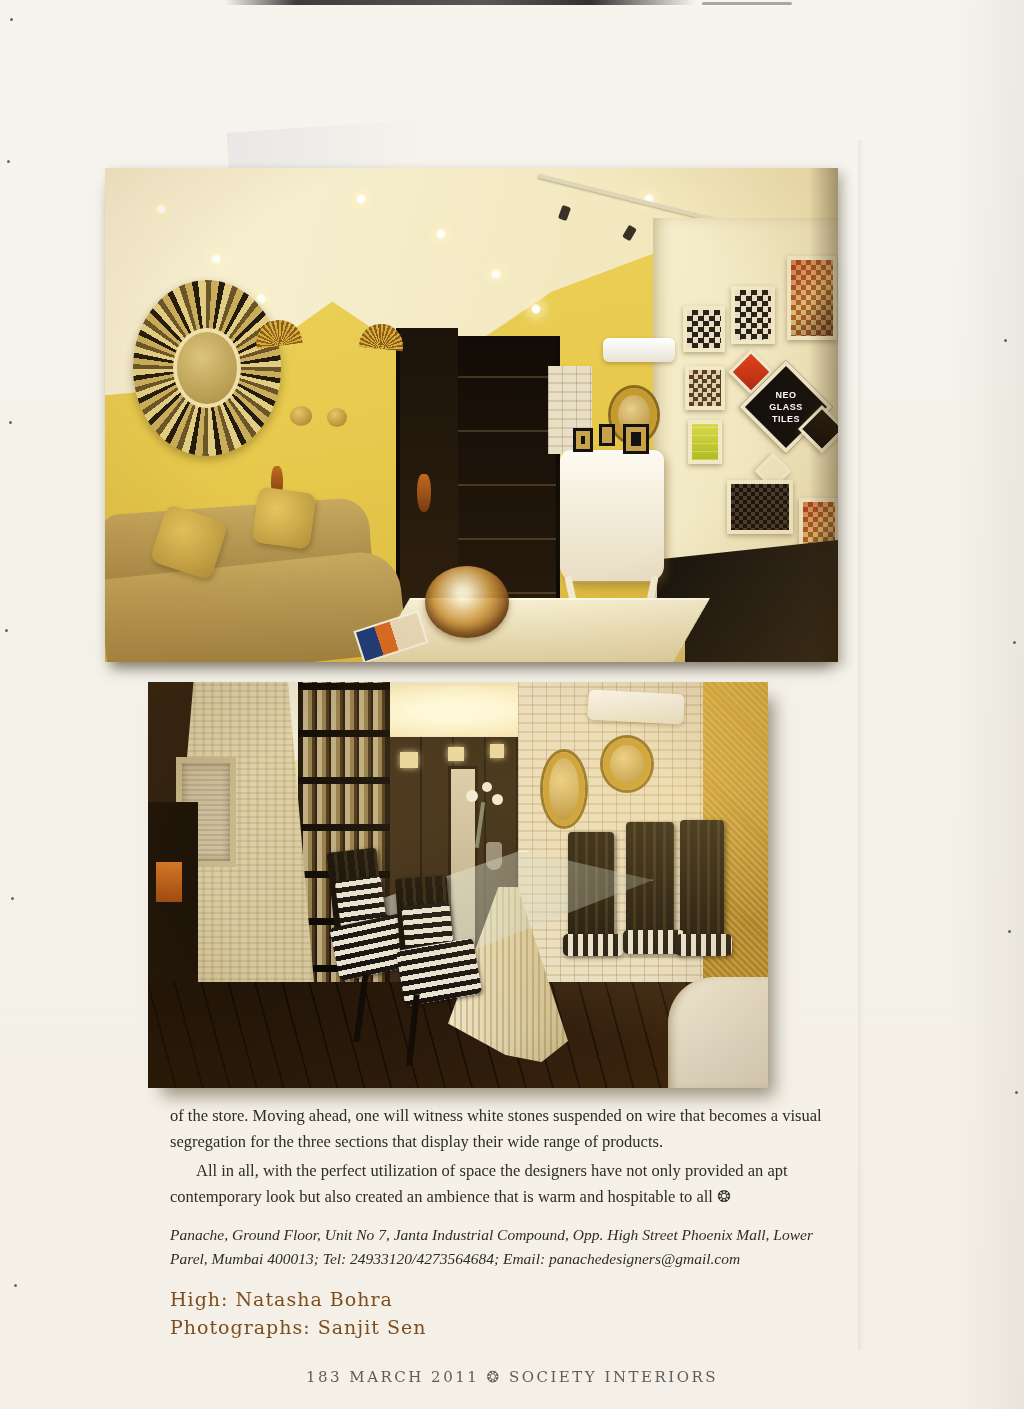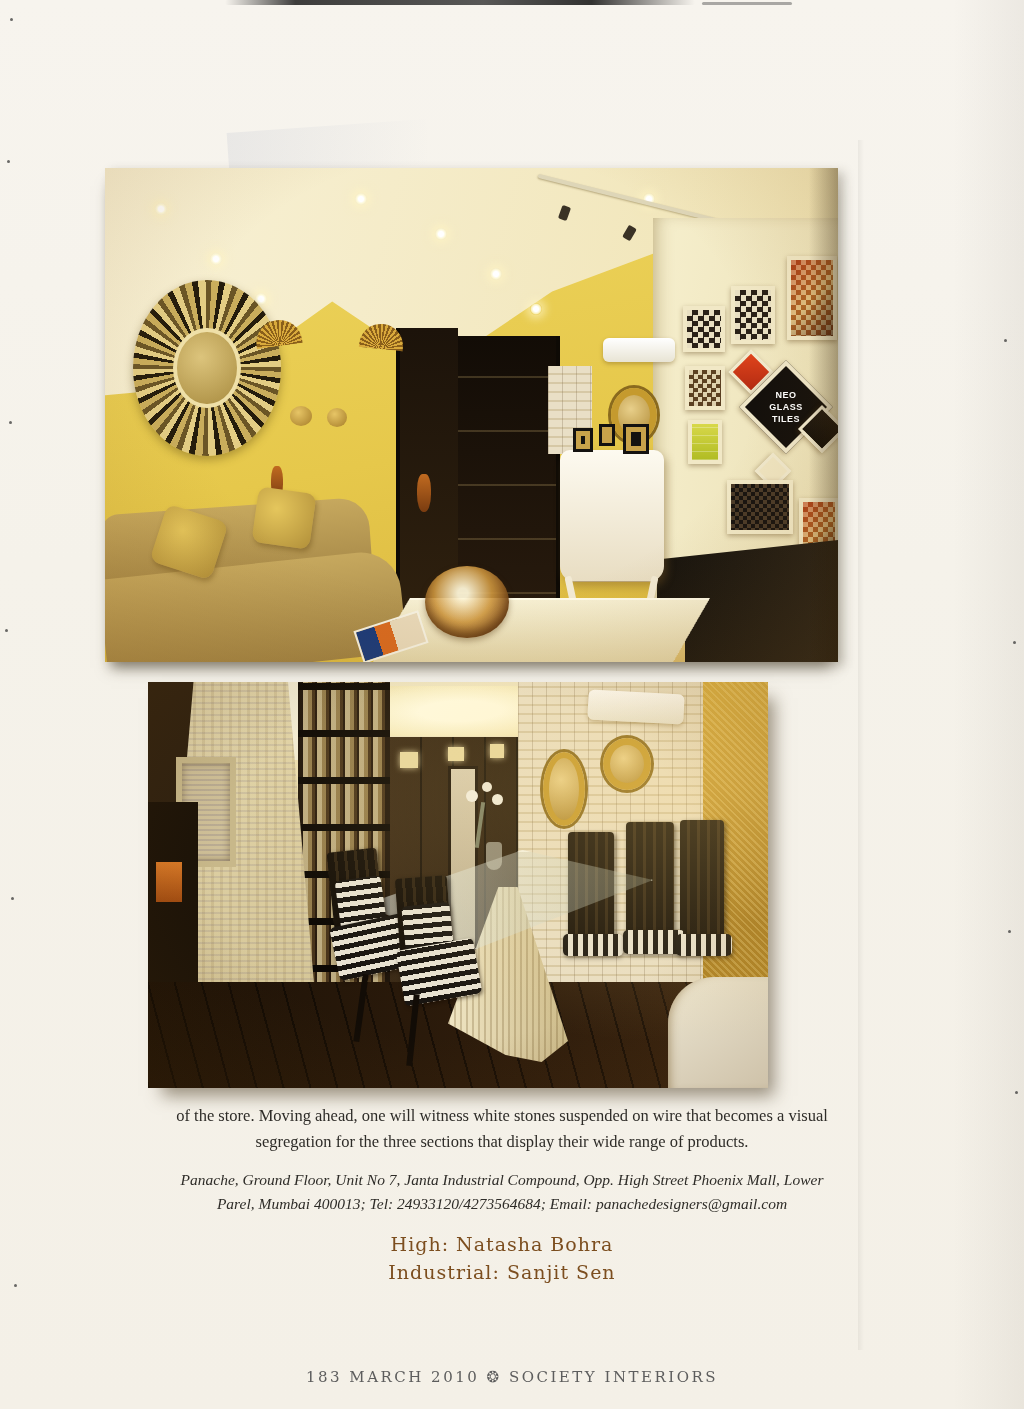--- a/index.html
+++ b/index.html
@@ -136,21 +136,21 @@
     box-shadow:inset 0 0 0 2px rgba(252,252,244,.7);}
   .stripe-h{background:repeating-linear-gradient(0deg,#191511 0 5px,#e8e2d2 5px 10px);border-radius:5px;box-shadow:1px 2px 4px rgba(20,10,0,.5);}
   .stripe-v{background:repeating-linear-gradient(90deg,#191511 0 5px,#e8e2d2 5px 10px);border-radius:5px;box-shadow:1px 2px 4px rgba(20,10,0,.5);}
   .chair-back-dark{background:repeating-linear-gradient(90deg,#150f08 0 7px,#2e2212 7px 10px);border-radius:4px 4px 0 0;box-shadow:2px 2px 5px rgba(10,5,0,.6);}
   .vignette2{left:0;top:0;width:100%;height:100%;
     background:
      radial-gradient(ellipse at 88% 28%,rgba(255,215,120,.28),transparent 60%),
      radial-gradient(ellipse at 50% 45%,rgba(255,240,180,0) 55%,rgba(90,55,10,.22) 100%);}
 
   
-  .body-text{left:170px;top:1103px;width:664px;font-size:16.5px;line-height:1.58;color:#2e2c28;text-align:center;}
+  .body-text{left:170px;top:1103px;width:664px;font-size:16.5px;line-height:1.58;color:#2e2c28;}
   .body-text p{margin:0 0 3px 0;}
   .indent{text-indent:26px;}
   .address{font-style:italic;font-size:15.5px;line-height:1.55;margin-top:13px;color:#2e2c28;}
   .credits{margin-top:15px;font-family:"DejaVu Serif","DejaVu Sans",serif;font-size:19px;letter-spacing:1px;color:#7c4e1f;line-height:1.45;}
   .footer{left:0;top:1368px;width:100%;text-align:center;
     font-family:"DejaVu Serif","DejaVu Sans",serif;font-size:15px;letter-spacing:2.5px;color:#5d5d5d;}
 </style>
 </head>
 <body>
 
@@ -298,21 +298,22 @@
     <div class="abs stripe-h" style="left:256px;top:222px;width:48px;height:54px;transform:rotate(-6deg);"></div>
     <div class="abs stripe-h" style="left:252px;top:262px;width:78px;height:56px;transform:rotate(-10deg);"></div>
     <div class="abs" style="left:210px;top:292px;width:6px;height:68px;background:#120c06;transform:rotate(8deg);"></div>
     <div class="abs" style="left:262px;top:312px;width:6px;height:72px;background:#120c06;transform:rotate(6deg);"></div>
 
     <div class="abs vignette2"></div>
   </div>
 
   <div class="abs body-text">
     <p>of the store. Moving ahead, one will witness white stones suspended on wire that becomes a visual segregation for the three sections that display their wide range of products.</p>
+    <p class="indent">All in all, with the perfect utilization of space the designers have not only provided an apt contemporary look but also created an ambience that is warm and hospitable to all ❂</p>
     <div class="address">Panache, Ground Floor, Unit No 7, Janta Industrial Compound, Opp. High Street Phoenix Mall, Lower Parel, Mumbai 400013; Tel: 24933120/4273564684; Email: panachedesigners@gmail.com</div>
     <div class="credits">
       <div>High: Natasha Bohra</div>
-      <div>Industrial: Sanjit Sen</div>
+      <div>Photographs: Sanjit Sen</div>
     </div>
   </div>
 
-  <div class="abs footer">183 MARCH 2010 ❂ SOCIETY INTERIORS</div>
+  <div class="abs footer">183 MARCH 2011 ❂ SOCIETY INTERIORS</div>
 </div>
 
 </body></html>

